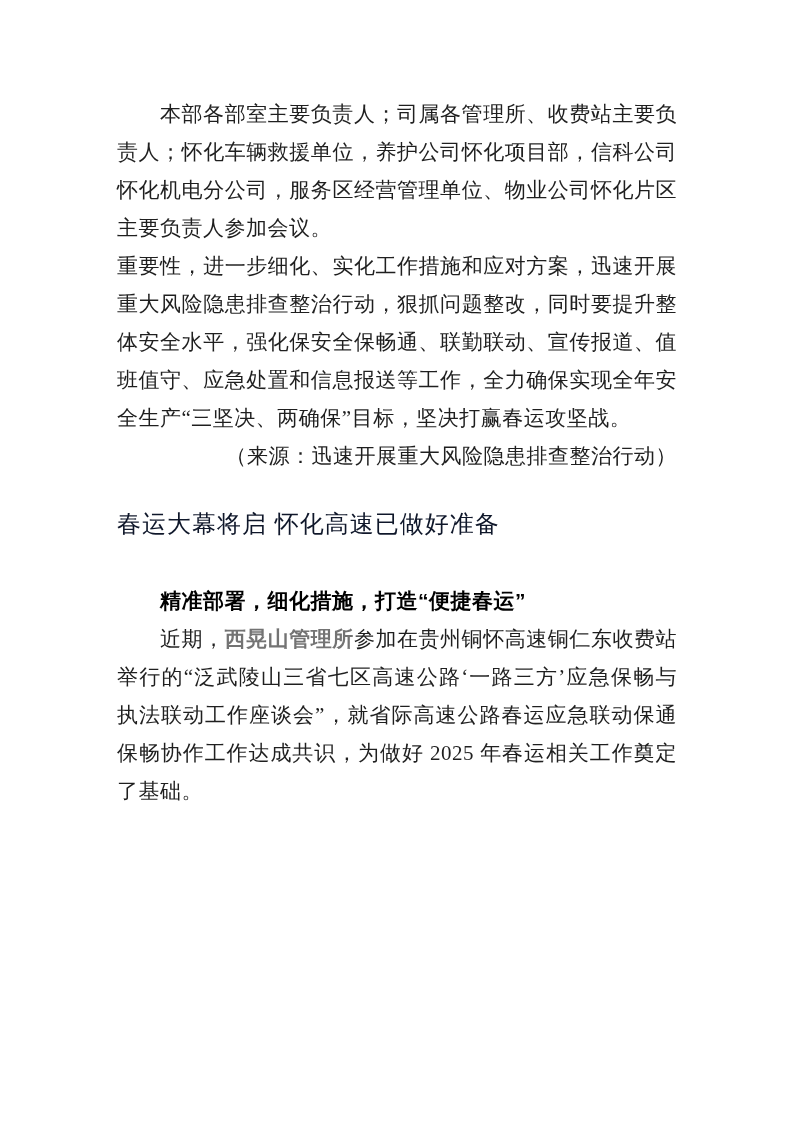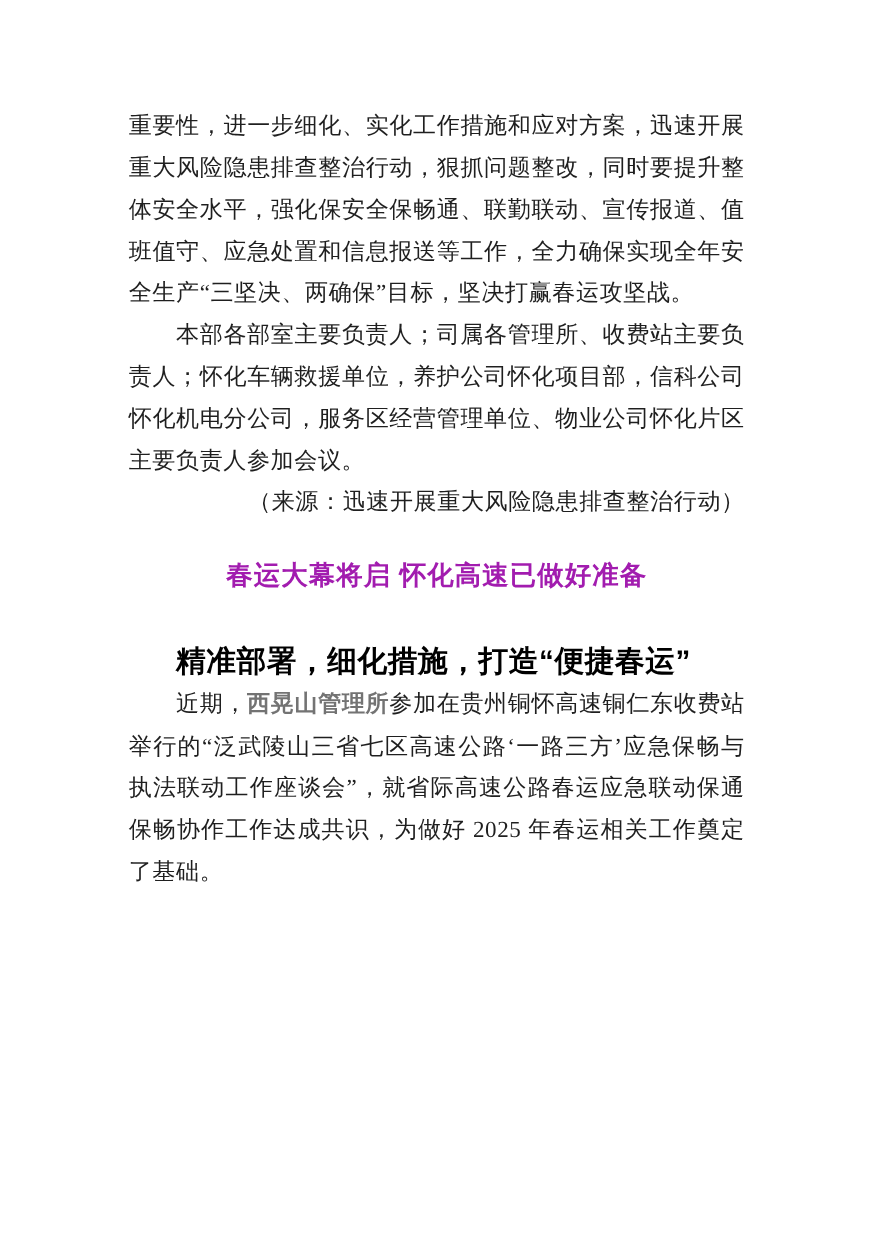--- a/index.html
+++ b/index.html
@@ -37,53 +37,53 @@
     font-family: "Liberation Serif", "DejaVu Serif", serif;
     font-size: 21px;
     line-height: 38px;
     letter-spacing: 0.5px;
     color: #1f1f1f;
     text-align: right;
   }
   .article-title {
     margin: 29px 0 38px 0;
     font-family: "Liberation Sans", "DejaVu Sans", sans-serif;
-    font-weight: bold;
+    font-weight: normal;
     font-size: 24px;
     line-height: 40px;
     letter-spacing: 1px;
-    color: #a21caf;
-    text-align: center;
+    color: #0f172a;
+    text-align: left;
   }
   .subhead {
     margin: 0;
     font-family: "Liberation Sans", "DejaVu Sans", sans-serif;
     font-weight: bold;
-    font-size: 27px;
+    font-size: 21px;
     line-height: 38px;
     letter-spacing: 0.5px;
     color: #000000;
     text-indent: 43px;
     text-align: justify;
   }
   .bold-org {
     font-family: "Liberation Sans", "DejaVu Sans", sans-serif;
     font-weight: bold;
     color: #737373;
   }
 </style>
 </head>
 <body>
 
 <div class="page">
   <div class="content">
 
+    <p class="body-par indent">本部各部室主要负责人；司属各管理所、收费站主要负责人；怀化车辆救援单位，养护公司怀化项目部，信科公司怀化机电分公司，服务区经营管理单位、物业公司怀化片区主要负责人参加会议。</p>
+
     <p class="body-par no-indent">重要性，进一步细化、实化工作措施和应对方案，迅速开展重大风险隐患排查整治行动，狠抓问题整改，同时要提升整体安全水平，强化保安全保畅通、联勤联动、宣传报道、值班值守、应急处置和信息报送等工作，全力确保实现全年安全生产“三坚决、两确保”目标，坚决打赢春运攻坚战。</p>
-
-    <p class="body-par indent">本部各部室主要负责人；司属各管理所、收费站主要负责人；怀化车辆救援单位，养护公司怀化项目部，信科公司怀化机电分公司，服务区经营管理单位、物业公司怀化片区主要负责人参加会议。</p>
 
     <p class="source-line">（来源：迅速开展重大风险隐患排查整治行动）</p>
 
     <h1 class="article-title">春运大幕将启 怀化高速已做好准备</h1>
 
 
     <p class="subhead">精准部署，细化措施，打造“便捷春运”</p>
 
     <p class="body-par indent"><span>近期，</span><span class="bold-org">西晃山管理所</span><span>参加在贵州铜怀高速铜仁东收费站举行的“泛武陵山三省七区高速公路‘一路三方’应急保畅与执法联动工作座谈会”，就省际高速公路春运应急联动保通保畅协作工作达成共识，为做好 2025 年春运相关工作奠定了基础。</span></p>
 

